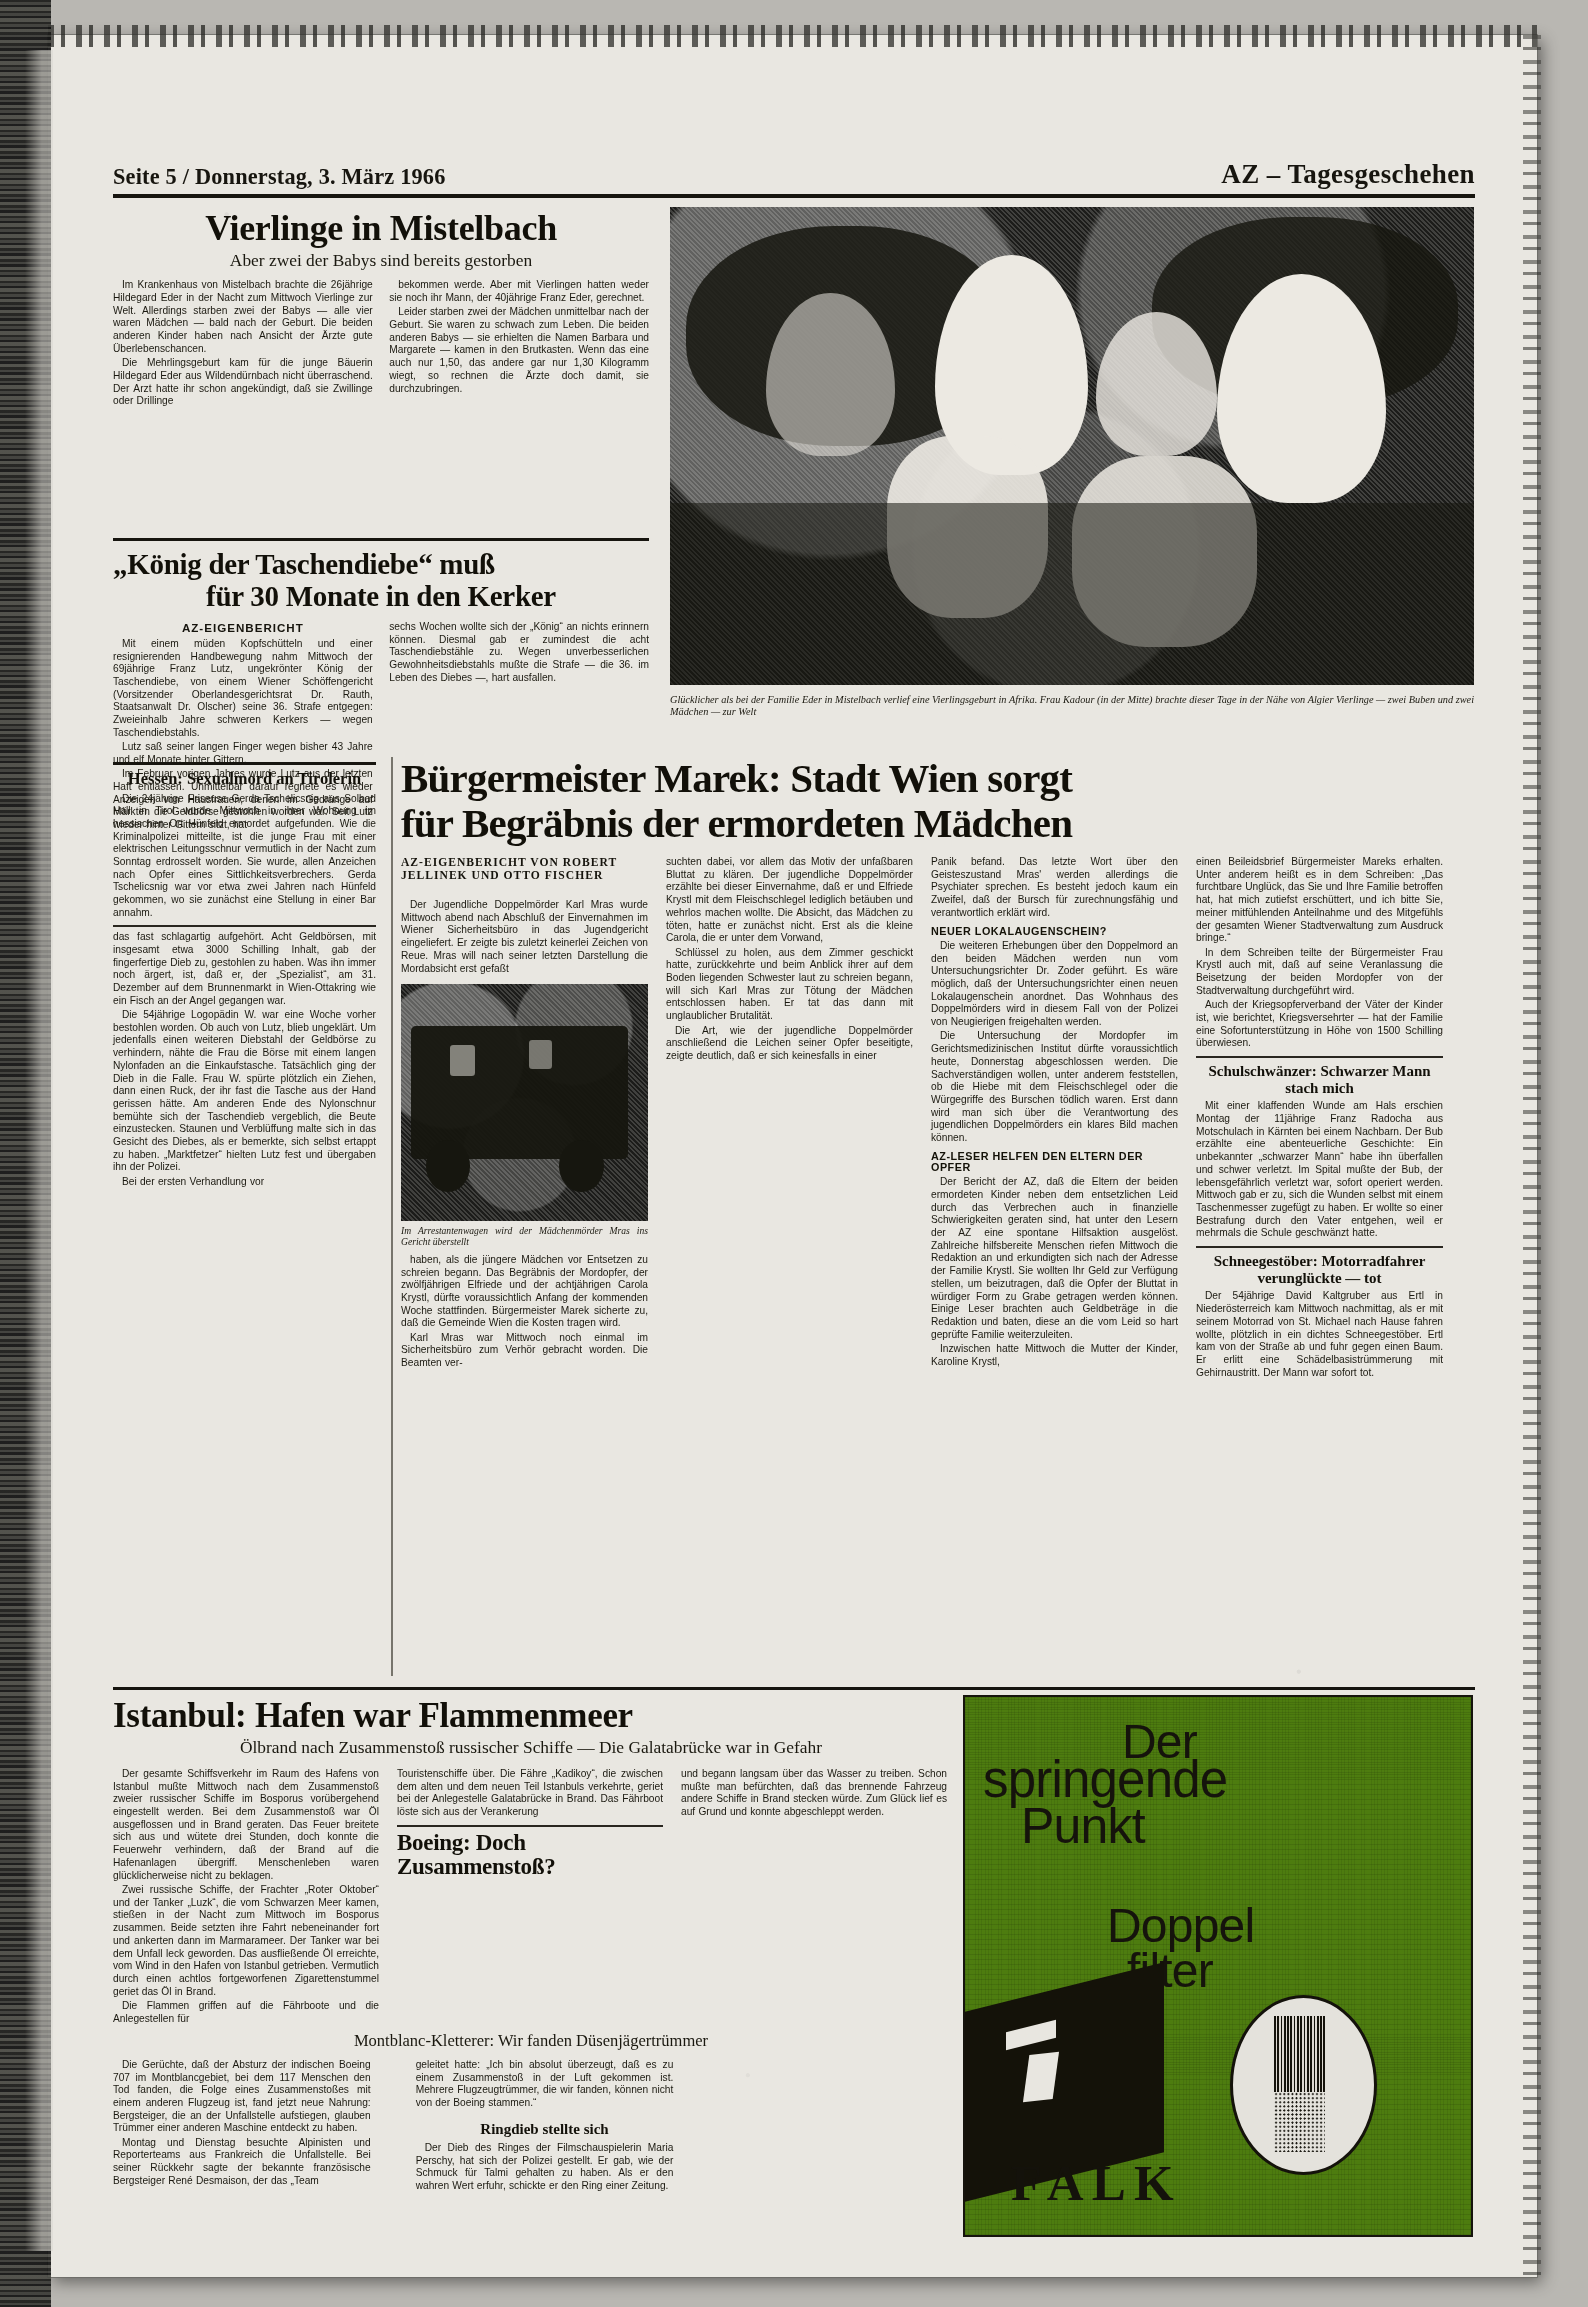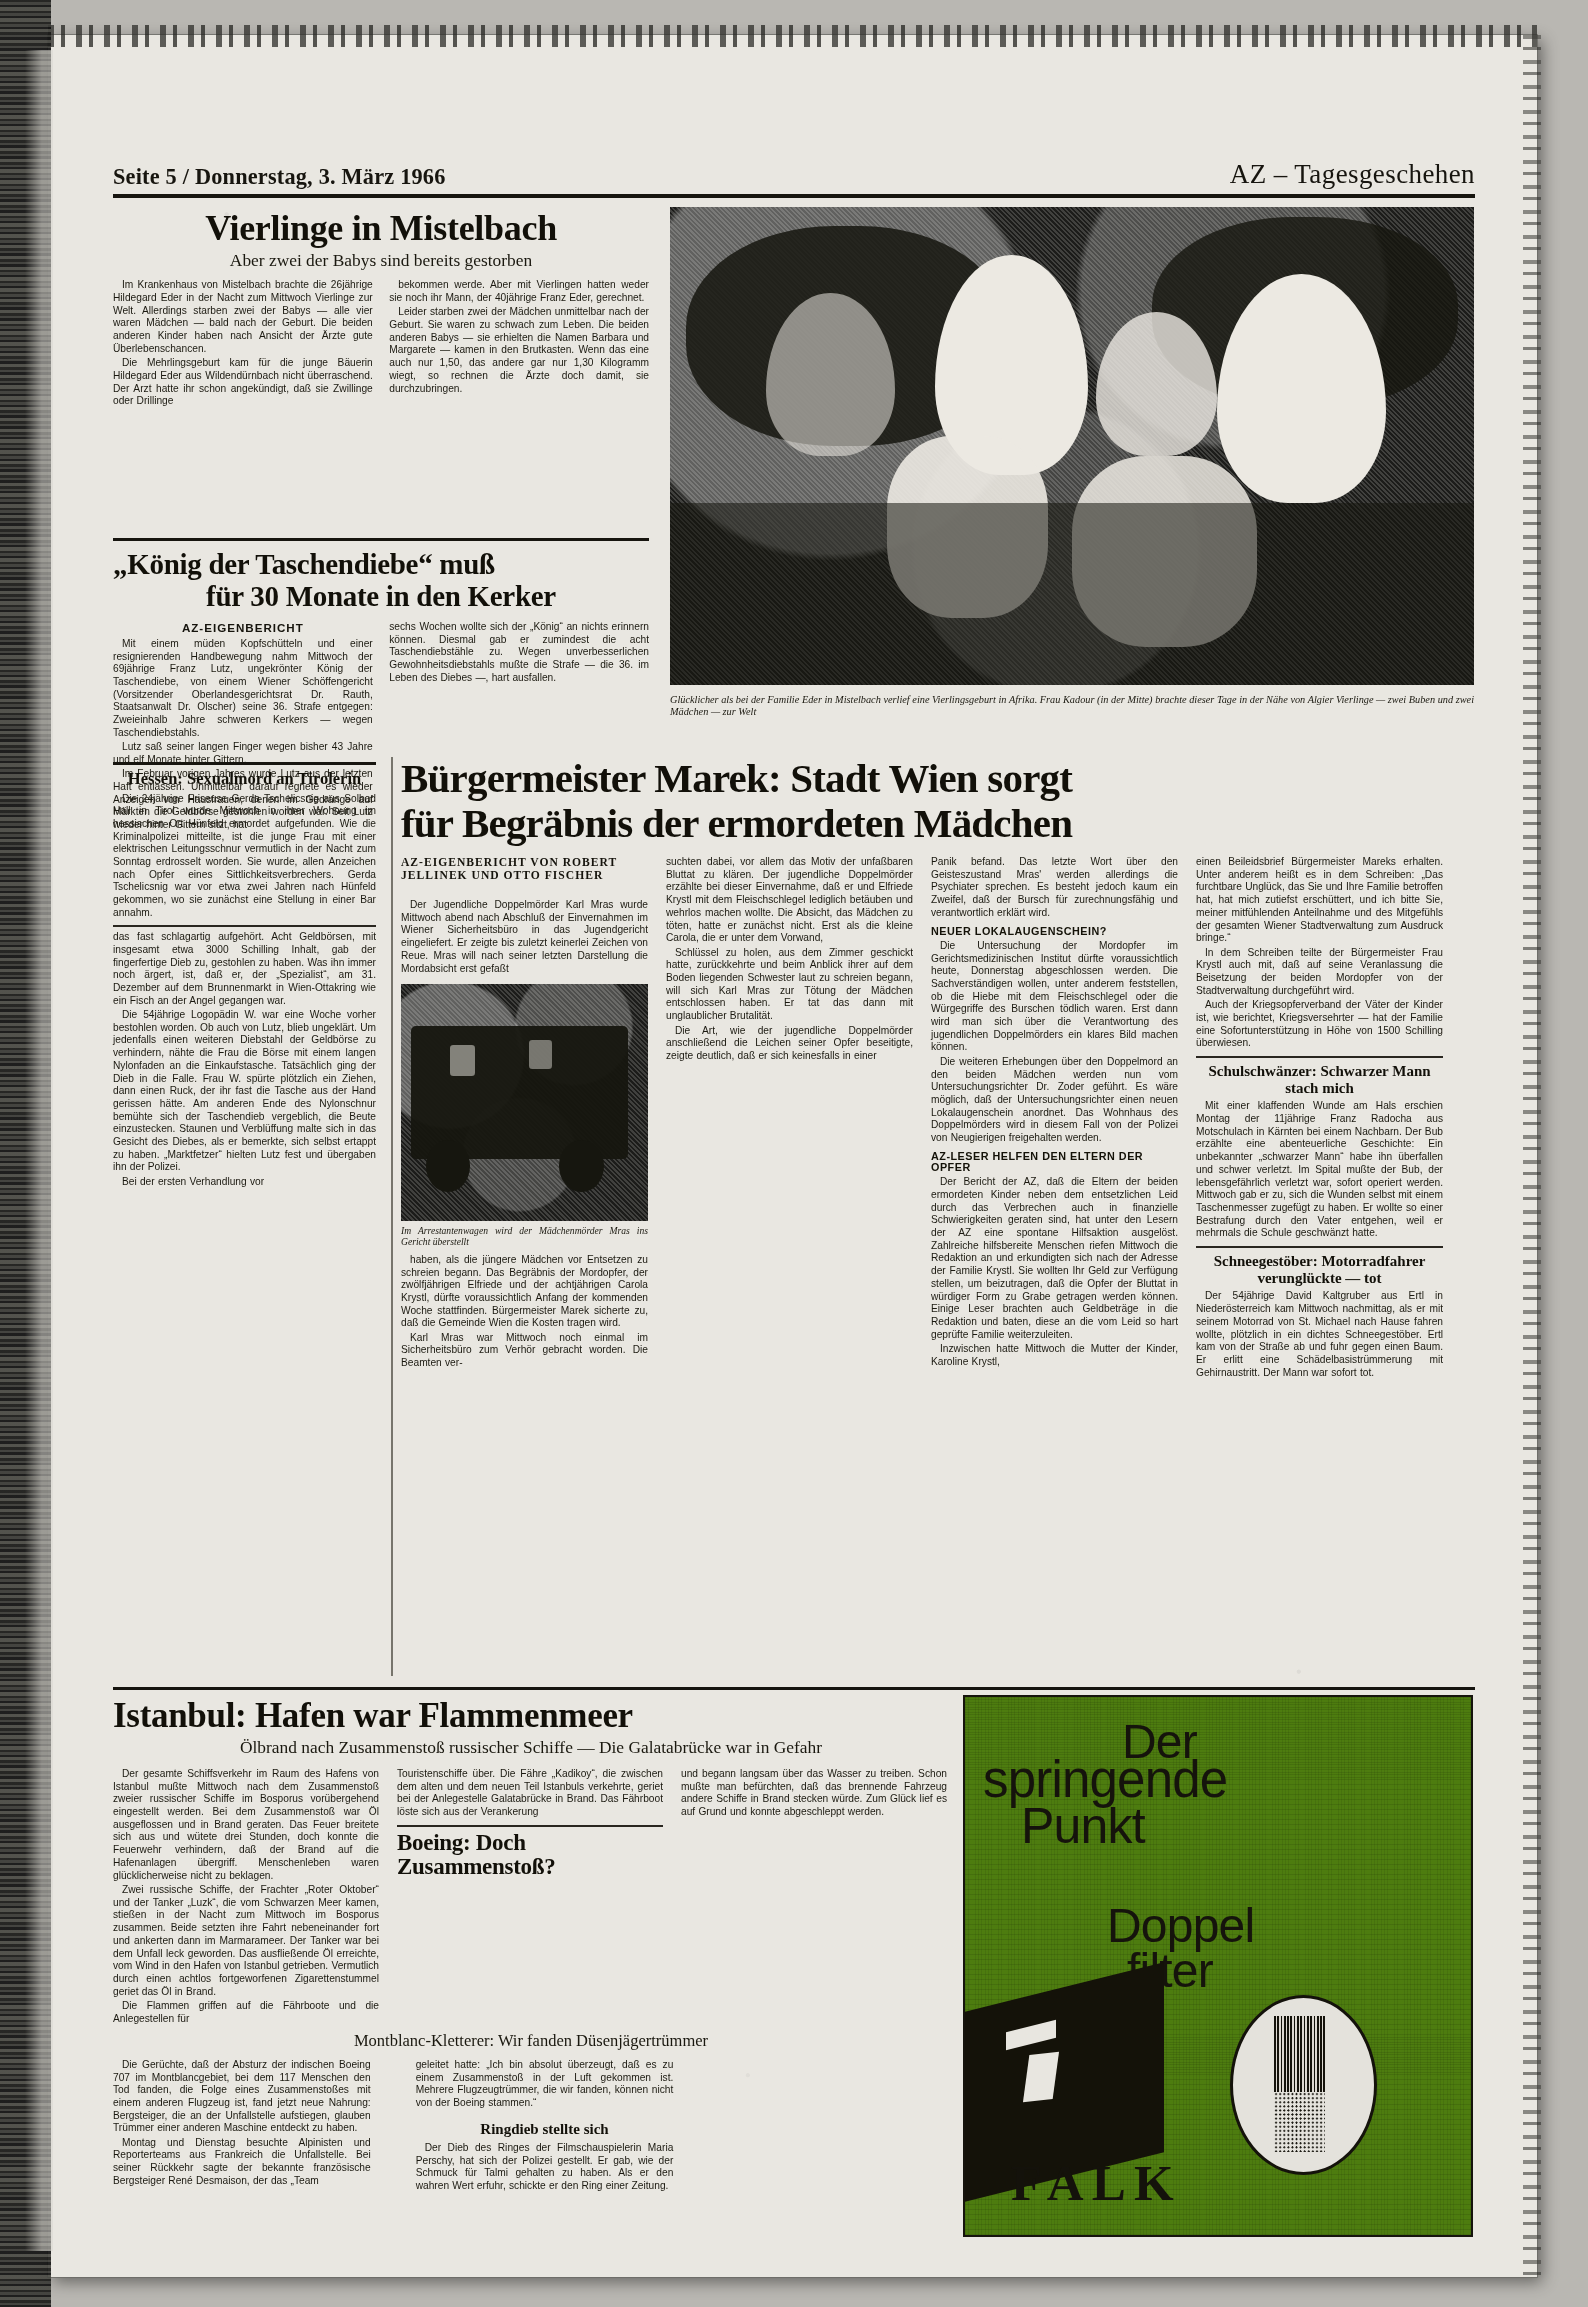--- a/index.html
+++ b/index.html
@@ -36,21 +36,21 @@
     background:repeating-linear-gradient(90deg,#2e2e2a 0 5.8px,transparent 5.8px 13.2px,#242420 13.2px 17.4px,transparent 17.4px 28px);
     opacity:.75;}
   #righttear{position:absolute;left:1523px;top:35px;width:18px;height:2242px;
     background:repeating-linear-gradient(180deg,#3a3a35 0 4.1px,transparent 4.1px 11.6px,#2a2a26 11.6px 15px,transparent 15px 25px);
     opacity:.55;}
   
   #masthead{position:absolute;left:65px;top:124px;width:1362px;
             display:flex;justify-content:space-between;align-items:flex-end;}
   #folio{font-size:22.3px;font-weight:bold;letter-spacing:0.2px;color:#17150f;
          font-family:"Liberation Serif",serif;}
-  #sectionname{font-size:27px;font-weight:normal;color:#17150f;
+  #sectionname{font-size:27px;font-weight:bold;color:#17150f;
                font-family:"Liberation Serif",serif;letter-spacing:0.4px;}
   #mastrule{position:absolute;left:65px;top:159px;width:1362px;height:4.1px;background:#17150f;}
 
   
   .hl{font-family:"Liberation Serif",serif;font-weight:bold;color:#121009;
       line-height:1.04;letter-spacing:-0.3px;}
   .sub{font-family:"Liberation Serif",serif;color:#1a180f;line-height:1.12;}
   .kicker{font-family:"Liberation Sans",sans-serif;font-size:11.6px;font-weight:bold;
           letter-spacing:1px;color:#16140d;}
   .body{font-family:"Liberation Sans",sans-serif;font-size:10.2px;line-height:12.7px;
@@ -199,22 +199,22 @@
         <p>Schlüssel zu holen, aus dem Zimmer geschickt hatte, zurückkehrte und beim Anblick ihrer auf dem Boden liegenden Schwester laut zu schreien begann, will sich Karl Mras zur Tötung der Mädchen entschlossen haben. Er tat das dann mit unglaublicher Brutalität.</p>
         <p>Die Art, wie der jugendliche Doppelmörder anschließend die Leichen seiner Opfer beseitigte, zeigte deutlich, daß er sich keinesfalls in einer</p>
       </div>
 
       <div style="width:247px;">
         <div class="body">
           <p style="text-indent:0">Panik befand. Das letzte Wort über den Geisteszustand Mras' werden allerdings die Psychiater sprechen. Es besteht jedoch kaum ein Zweifel, daß der Bursch für zurechnungsfähig und verantwortlich erklärt wird.</p>
         </div>
         <div class="subhead">NEUER LOKALAUGENSCHEIN?</div>
         <div class="body">
+          <p>Die weiteren Erhebungen über den Doppelmord an den beiden Mädchen werden nun vom Untersuchungsrichter Dr. Zoder geführt. Es wäre möglich, daß der Untersuchungsrichter einen neuen Lokalaugenschein anordnet. Das Wohnhaus des Doppelmörders wird in diesem Fall von der Polizei von Neugierigen freigehalten werden.</p>
           <p>Die Untersuchung der Mordopfer im Gerichtsmedizinischen Institut dürfte voraussichtlich heute, Donnerstag abgeschlossen werden. Die Sachverständigen wollen, unter anderem feststellen, ob die Hiebe mit dem Fleischschlegel oder die Würgegriffe des Burschen tödlich waren. Erst dann wird man sich über die Verantwortung des jugendlichen Doppelmörders ein klares Bild machen können.</p>
-          <p>Die weiteren Erhebungen über den Doppelmord an den beiden Mädchen werden nun vom Untersuchungsrichter Dr. Zoder geführt. Es wäre möglich, daß der Untersuchungsrichter einen neuen Lokalaugenschein anordnet. Das Wohnhaus des Doppelmörders wird in diesem Fall von der Polizei von Neugierigen freigehalten werden.</p>
         </div>
         <div class="subhead" style="line-height:11.6px;">AZ-LESER HELFEN DEN ELTERN DER OPFER</div>
         <div class="body">
           <p>Der Bericht der AZ, daß die Eltern der beiden ermordeten Kinder neben dem entsetzlichen Leid durch das Verbrechen auch in finanzielle Schwierigkeiten geraten sind, hat unter den Lesern der AZ eine spontane Hilfsaktion ausgelöst. Zahlreiche hilfsbereite Menschen riefen Mittwoch die Redaktion an und erkundigten sich nach der Adresse der Familie Krystl. Sie wollten Ihr Geld zur Verfügung stellen, um beizutragen, daß die Opfer der Bluttat in würdiger Form zu Grabe getragen werden können. Einige Leser brachten auch Geldbeträge in die Redaktion und baten, diese an die vom Leid so hart geprüfte Familie weiterzuleiten.</p>
           <p>Inzwischen hatte Mittwoch die Mutter der Kinder, Karoline Krystl,</p>
         </div>
       </div>
 
       <div style="width:247px;">
         <div class="body">

